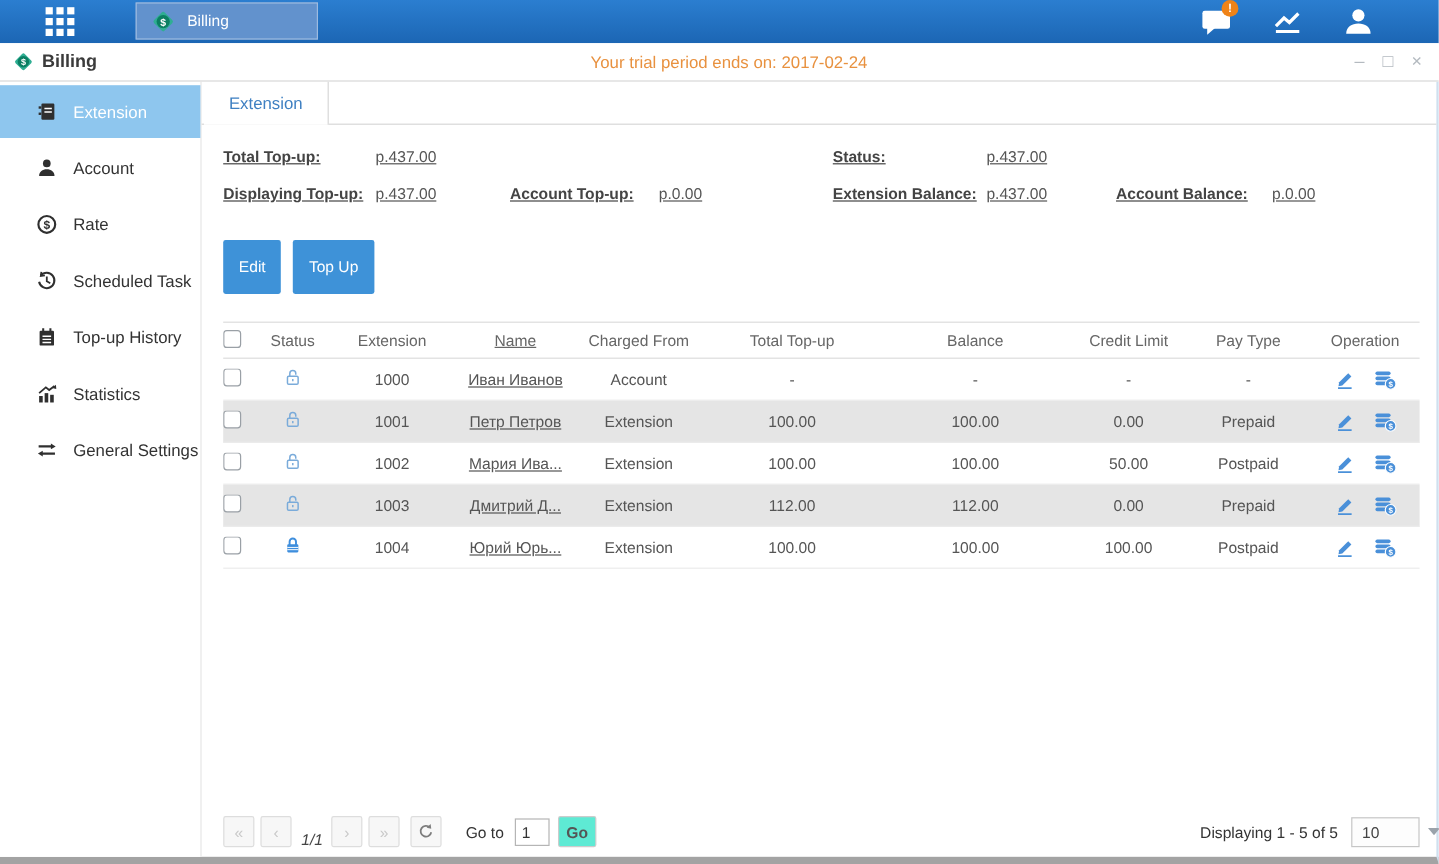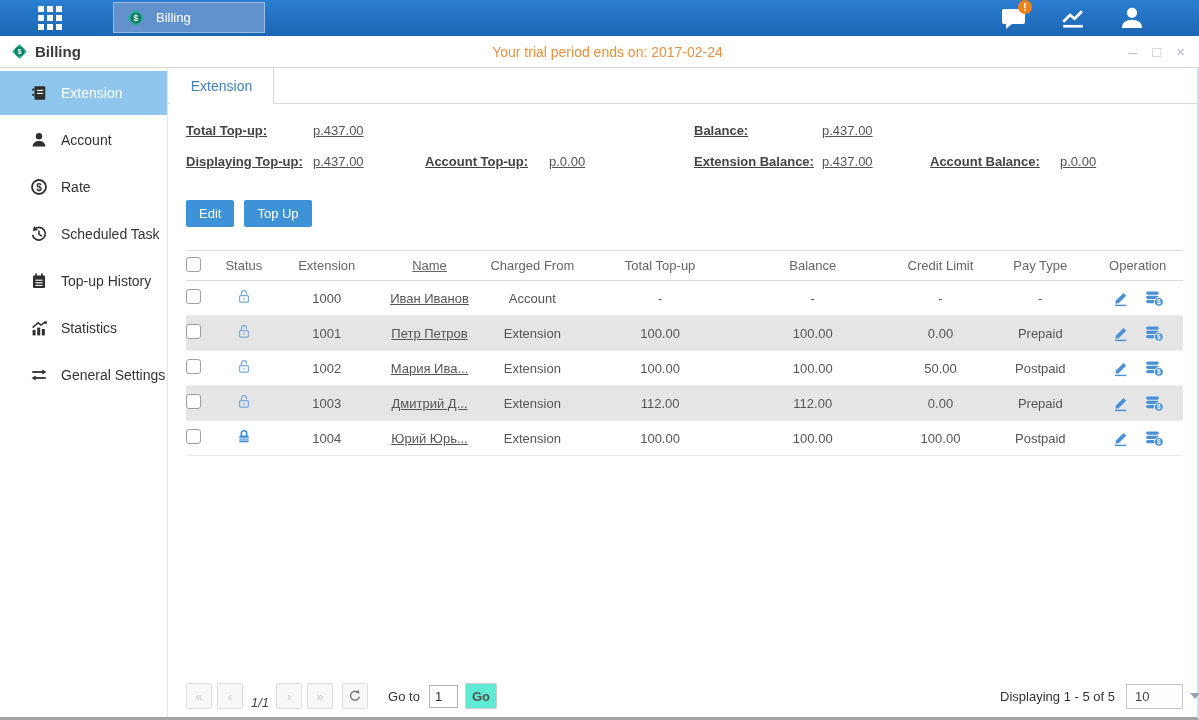--- a/index.html
+++ b/index.html
@@ -19,42 +19,42 @@
   .badge { position:absolute; top:-4px; right:-2px; width:14px; height:14px; background:#ef8318; border-radius:50%;
     color:#fff; font-size:10px; font-weight:bold; display:flex; align-items:center; justify-content:center; }
   
   .titlebar { height:32px; background:#fff; border-bottom:1px solid #d8d8d8; position:relative; display:flex; align-items:center; }
   .app-title { display:flex; align-items:center; gap:6px; margin-left:10px; z-index:2; }
   .app-title b { font-size:15px; color:#3b3b3b; }
   .trial-msg { position:absolute; left:0; right:0; text-align:center; color:#e8913f; font-size:14px;padding-left:16px; }
   .win-controls { position:absolute; right:14px; display:flex; gap:15px; z-index:2; }
   .win-controls span { color:#b4bac0; font-size:15px; line-height:1; cursor:pointer; }
   
-  .main { display:flex; height:652px; border-right:2px solid #cfe0ef; border-bottom:3px solid #a3a3a3; }
+  .main { display:flex; height:652px; border-right:2px solid #cfe0ef; border-bottom:6px solid #a3a3a3; }
   .sidebar { width:168px; border-right:1px solid #e6e6e6; padding-top:3px; background:#fff; flex:none; }
   .side-item { height:44px; margin-bottom:3px; display:flex; align-items:center; gap:13px; padding-left:30px;
     font-size:14px; color:#333; cursor:pointer; }
   .side-item.active { background:#8ec6ee; color:#fff; }
   .side-item svg { flex:none; }
   .content { flex:1; display:flex; flex-direction:column; min-width:0; }
   
   .tabstrip { height:36px; border-bottom:1px solid #d8d8d8; padding-left:2px; display:flex; flex:none; }
   .tab { width:104px; height:36px; margin-bottom:-1px; background:#fff; border-right:1px solid #d8d8d8;
     color:#3f80c2; font-size:14px; display:flex; align-items:center; justify-content:center; cursor:pointer; }
   
   .summary { position:relative; height:66px; margin-top:13px; font-size:13px; flex:none; }
   .summary span { position:absolute; white-space:nowrap;text-decoration:underline; }
   .summary .lab { font-weight:bold; color:#444; }
   .summary .val { color:#555; }
   .r1 { top:6px; } .r2 { top:37px; }
   .p1 { left:18px; } .p2 { left:145px; } .p3 { left:257px; } .p4 { left:381px; }
   .p5 { left:526px; } .p6 { left:654px; } .p7 { left:762px; } .p8 { left:892px; }
   
   .btn-row { margin:17px 0 0 18px; display:flex; gap:10px; flex:none; }
-  .btn { background:#3e92d8; color:#fff; font-size:13px; border:0; height:27px; padding:0 13px; border-radius:2px; cursor:pointer; font-family:inherit; }
+  .btn { background:#3e92d8; color:#fff; font-size:13px; border:0; height:45px; padding:0 13px; border-radius:2px; cursor:pointer; font-family:inherit; }
   
   .table { margin:23px 14px 0 18px; font-size:13px; color:#555; flex:none; }
   .thead { display:flex; align-items:center; height:31px; border-top:1px solid #dcdcdc; border-bottom:1px solid #dcdcdc; color:#666; }
   .trow { display:flex; align-items:center; height:35px; border-bottom:1px solid #ececec; }
   .trow.alt { background:#e5e5e5; }
   .c { text-align:center; overflow:hidden; white-space:nowrap; }
   .c-cb { width:30px; text-align:left; }
   .c-status { width:56px; } .c-ext { width:110px; } .c-name { width:96px;text-decoration:underline; } .c-charged { width:110px; }
   .c-topup { width:146px; } .c-balance { width:160px; } .c-credit { width:96px; } .c-pay { width:104px; }
   .c-op { width:91px; display:flex; justify-content:center; align-items:center; gap:16px; }
@@ -225,21 +225,21 @@
   </div>
 
   <div class="content">
     <div class="tabstrip">
       <div class="tab">Extension</div>
     </div>
 
     <div class="summary">
       <span class="lab r1 p1">Total Top-up:</span>
       <span class="val r1 p2">p.437.00</span>
-      <span class="lab r1 p5">Balance:</span>
+      <span class="lab r1 p5">Status:</span>
       <span class="val r1 p6">p.437.00</span>
       <span class="lab r2 p1">Displaying Top-up:</span>
       <span class="val r2 p2">p.437.00</span>
       <span class="lab r2 p3">Account Top-up:</span>
       <span class="val r2 p4">p.0.00</span>
       <span class="lab r2 p5">Extension Balance:</span>
       <span class="val r2 p6">p.437.00</span>
       <span class="lab r2 p7">Account Balance:</span>
       <span class="val r2 p8">p.0.00</span>
     </div>

